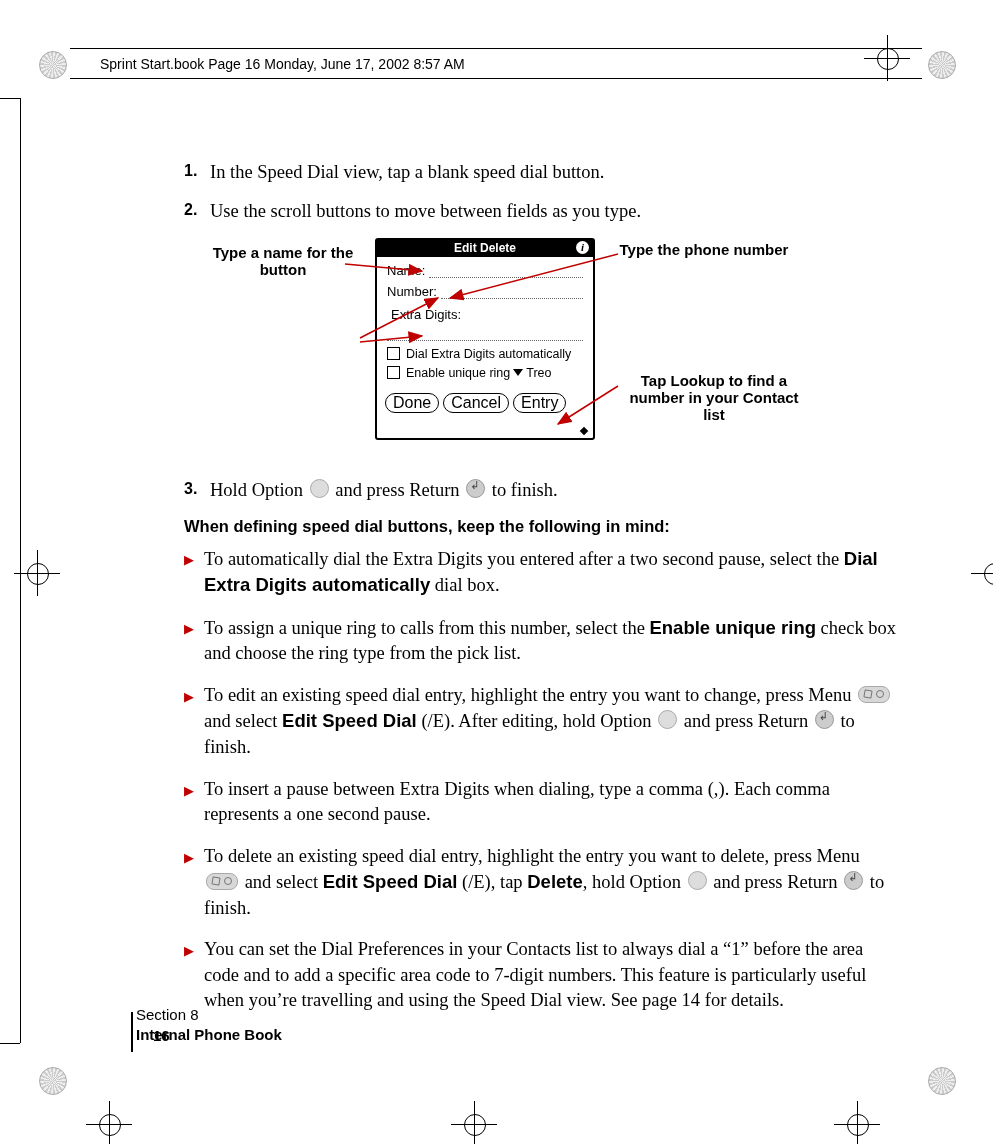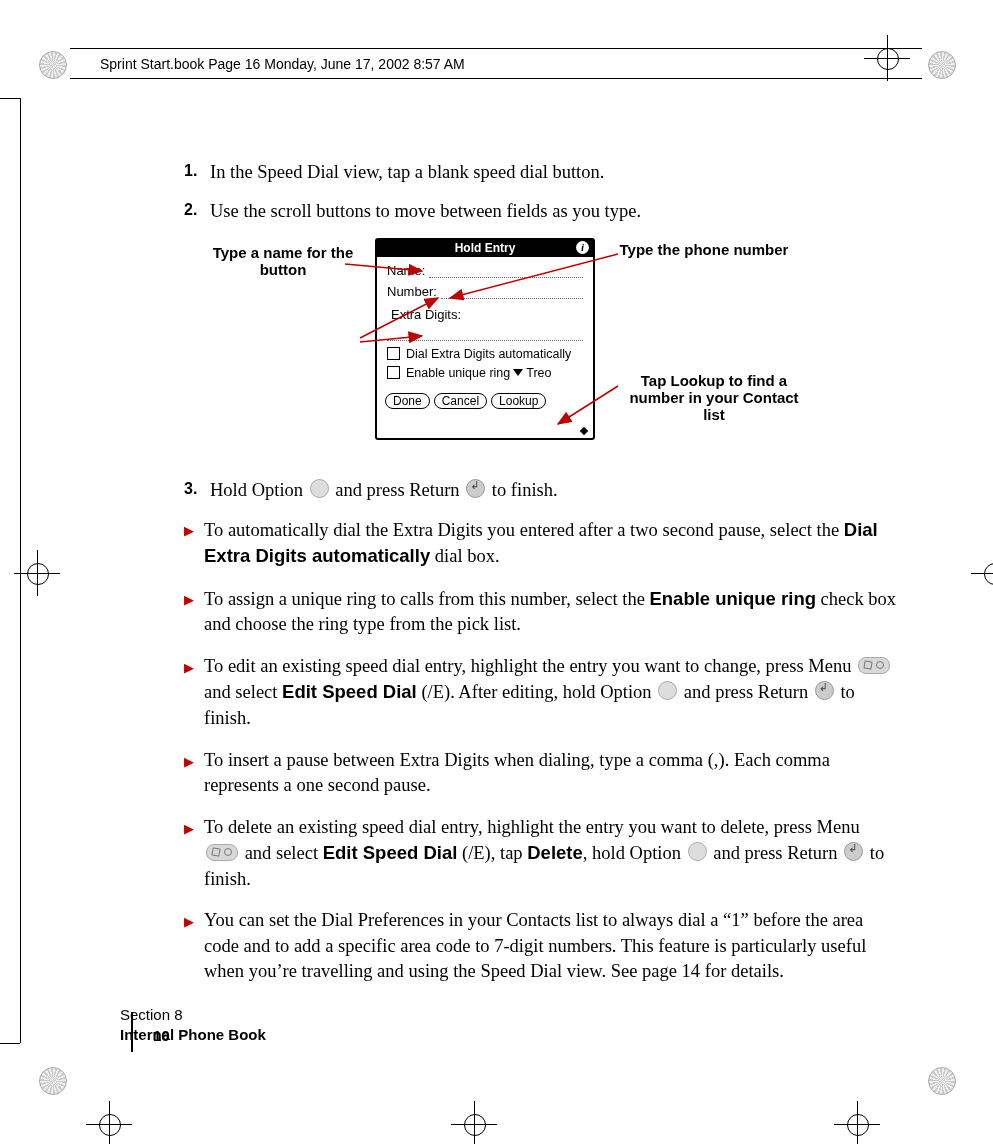--- a/index.html
+++ b/index.html
@@ -122,21 +122,21 @@
     text-align: center;
   }
   .fig-body { padding: 6px 10px 4px 10px; }
   .fig-row { display:flex; align-items:flex-end; margin-bottom:6px; }
   .fig-label { font-size:13px; margin-right:4px; }
   .fig-line { flex:1; border-bottom:1px dotted #666; height:12px; }
   .fig-chk { display:flex; align-items:center; margin:5px 0; font-size:12.5px; }
   .fig-box { width:11px; height:11px; border:1.5px solid #000; margin-right:6px; }
   .fig-tri { width:0; height:0; border-left:5px solid transparent; border-right:5px solid transparent; border-top:7px solid #000; margin:0 3px; display:inline-block; vertical-align:middle; }
   .fig-buttons { display:flex; gap:4px; padding:4px 8px 0 8px; }
-  .fig-btn { border:1.5px solid #000; border-radius:10px; padding:0px 7px; font-size:12px; }
+  .fig-btn { border:1.5px solid #000; border-radius:10px; padding:0px 7px; font-size:16px; }
   .fig-dot { position:absolute; right:6px; bottom:4px; width:6px; height:6px; background:#000; transform:rotate(45deg); }
   .callout {
     position: absolute;
     font-family: Arial, sans-serif;
     font-weight: bold;
     font-size: 15px;
     line-height: 1.15;
     text-align: center;
   }
   svg.arrows {
@@ -225,21 +225,21 @@
     right: 5px;
     top: 3px;
     width: 6px;
     height: 6px;
     border: 1px solid #777;
     border-radius: 50%;
   }
   .footer {
     position: absolute;
     bottom: 100px;
-    left: 120px;
+    left: 136px;
     font-family: Arial, sans-serif;
     font-size: 15px;
     line-height: 1.3;
   }
   .footer-pg {
     position: absolute;
     bottom: 100px;
     left: 112px;
     font-family: Arial, sans-serif;
     font-weight: bold;
@@ -326,21 +326,21 @@
     <div class="step-text">Use the scroll buttons to move between fields as you type.</div>
   </div>
 
   <div class="figure">
     <div class="callout" style="top:6px;left:43px;width:160px">Type a name for the button</div>
     <div class="callout" style="top:3px;left:459px;width:170px">Type the phone number</div>
     <div class="callout" style="top:134px;left:459px;width:190px">Tap Lookup to find a number in your Contact list</div>
 
     <div class="fig-screen">
       <div class="fig-title">
-        <span>Hold Entry</span>
+        <span>Edit Delete</span>
         <span class="fig-info">i</span>
       </div>
       <div class="fig-body">
         <div class="fig-row">
             <span class="fig-label">Name:</span>
             <span class="fig-line"></span>
           </div>
         <div class="fig-row">
             <span class="fig-label">Number:</span>
             <span class="fig-line"></span>
@@ -358,21 +358,21 @@
         <div class="fig-chk">
             <span class="fig-box"></span>
             <span>Enable unique ring </span>
             <span class="fig-tri"></span>
             <span> Treo</span>
           </div>
       </div>
       <div class="fig-buttons">
         <span class="fig-btn">Done</span>
         <span class="fig-btn">Cancel</span>
-        <span class="fig-btn">Lookup</span>
+        <span class="fig-btn">Entry</span>
       </div>
       <div class="fig-dot"></div>
     </div>
 
     <svg class="arrows">
       <defs>
         <marker id="ah" markerWidth="10" markerHeight="8" refX="9" refY="4" orient="auto">
           <polygon points="0 0, 10 4, 0 8" fill="#c00000"></polygon>
         </marker>
       </defs>
@@ -384,20 +384,21 @@
     </svg>
   </div>
 
   <div class="step">
     <div class="step-num">3.</div>
     <div class="step-text">
       <span>Hold Option </span><span class="icon-circle"></span><span> and press Return </span><span class="icon-return"></span><span> to finish.</span>
     </div>
   </div>
 
+  <div class="note-h">When defining speed dial buttons, keep the following in mind:</div>
 
   <div class="bullet">
     <div class="bullet-marker">▶</div>
     <div class="bullet-text">
       <span>To automatically dial the Extra Digits you entered after a two second pause, select the </span><span class="bold">Dial Extra Digits automatically</span><span> dial box.</span>
     </div>
   </div>
 
   <div class="bullet">
     <div class="bullet-marker">▶</div>

